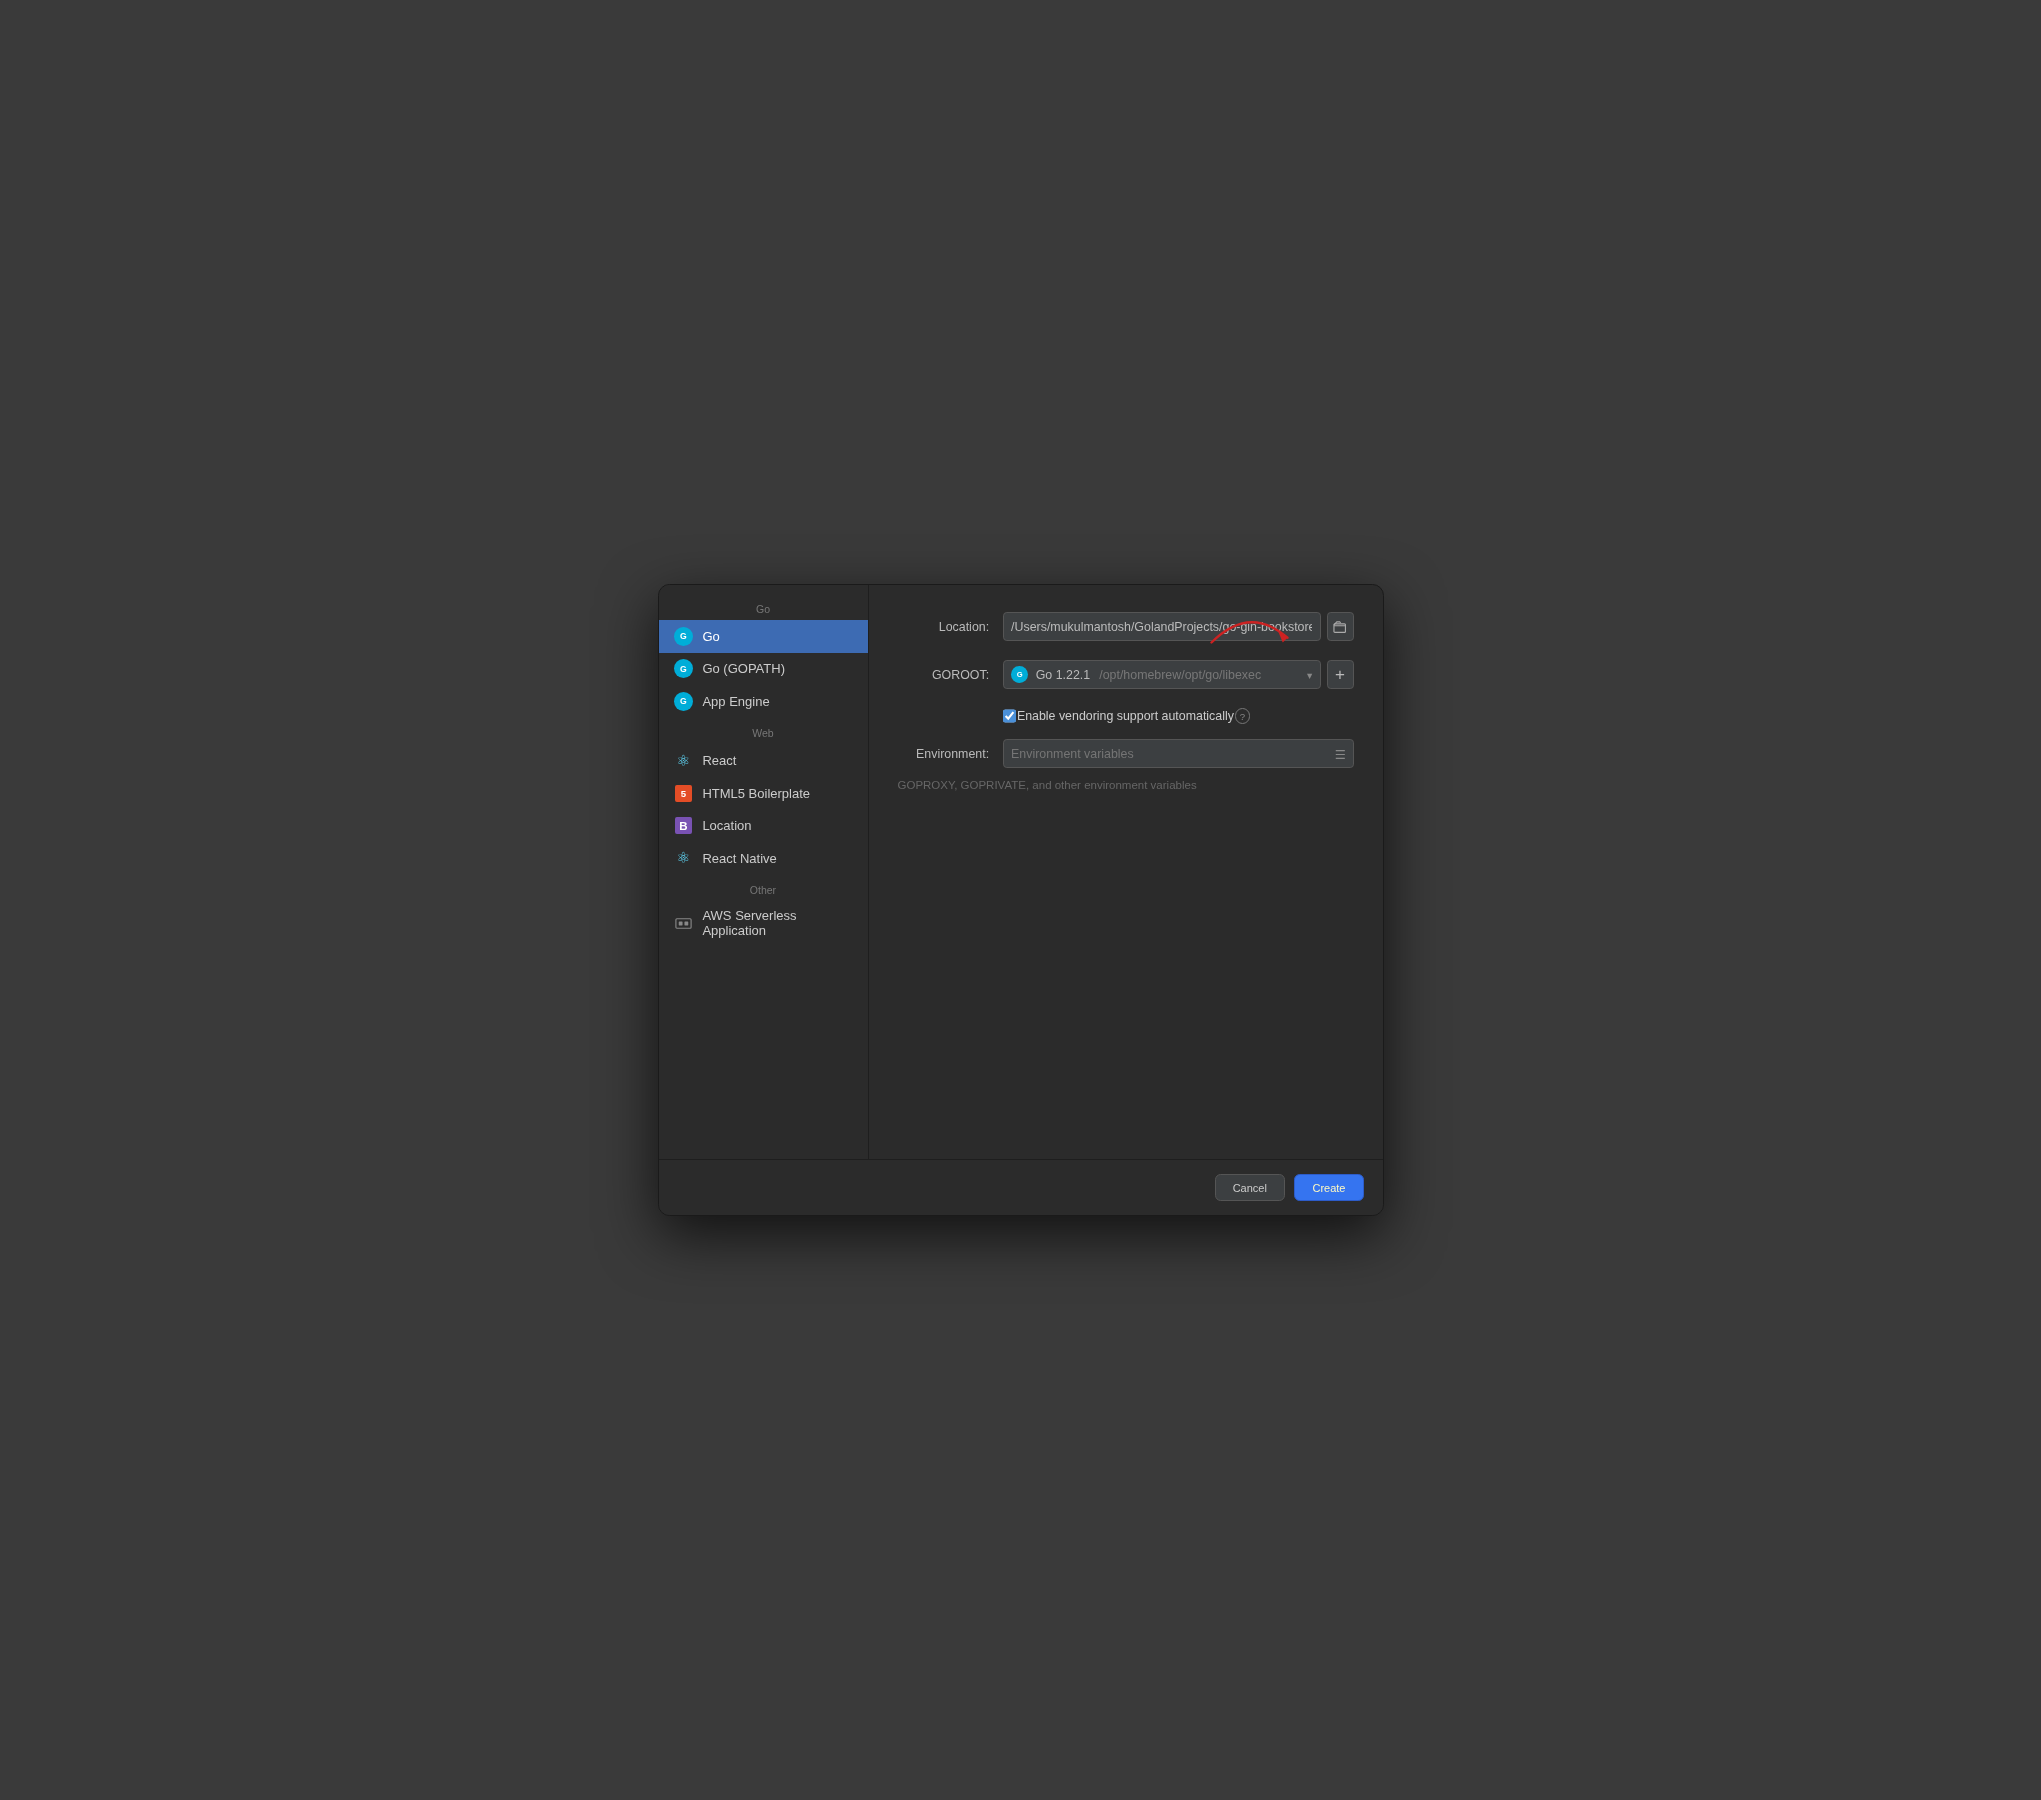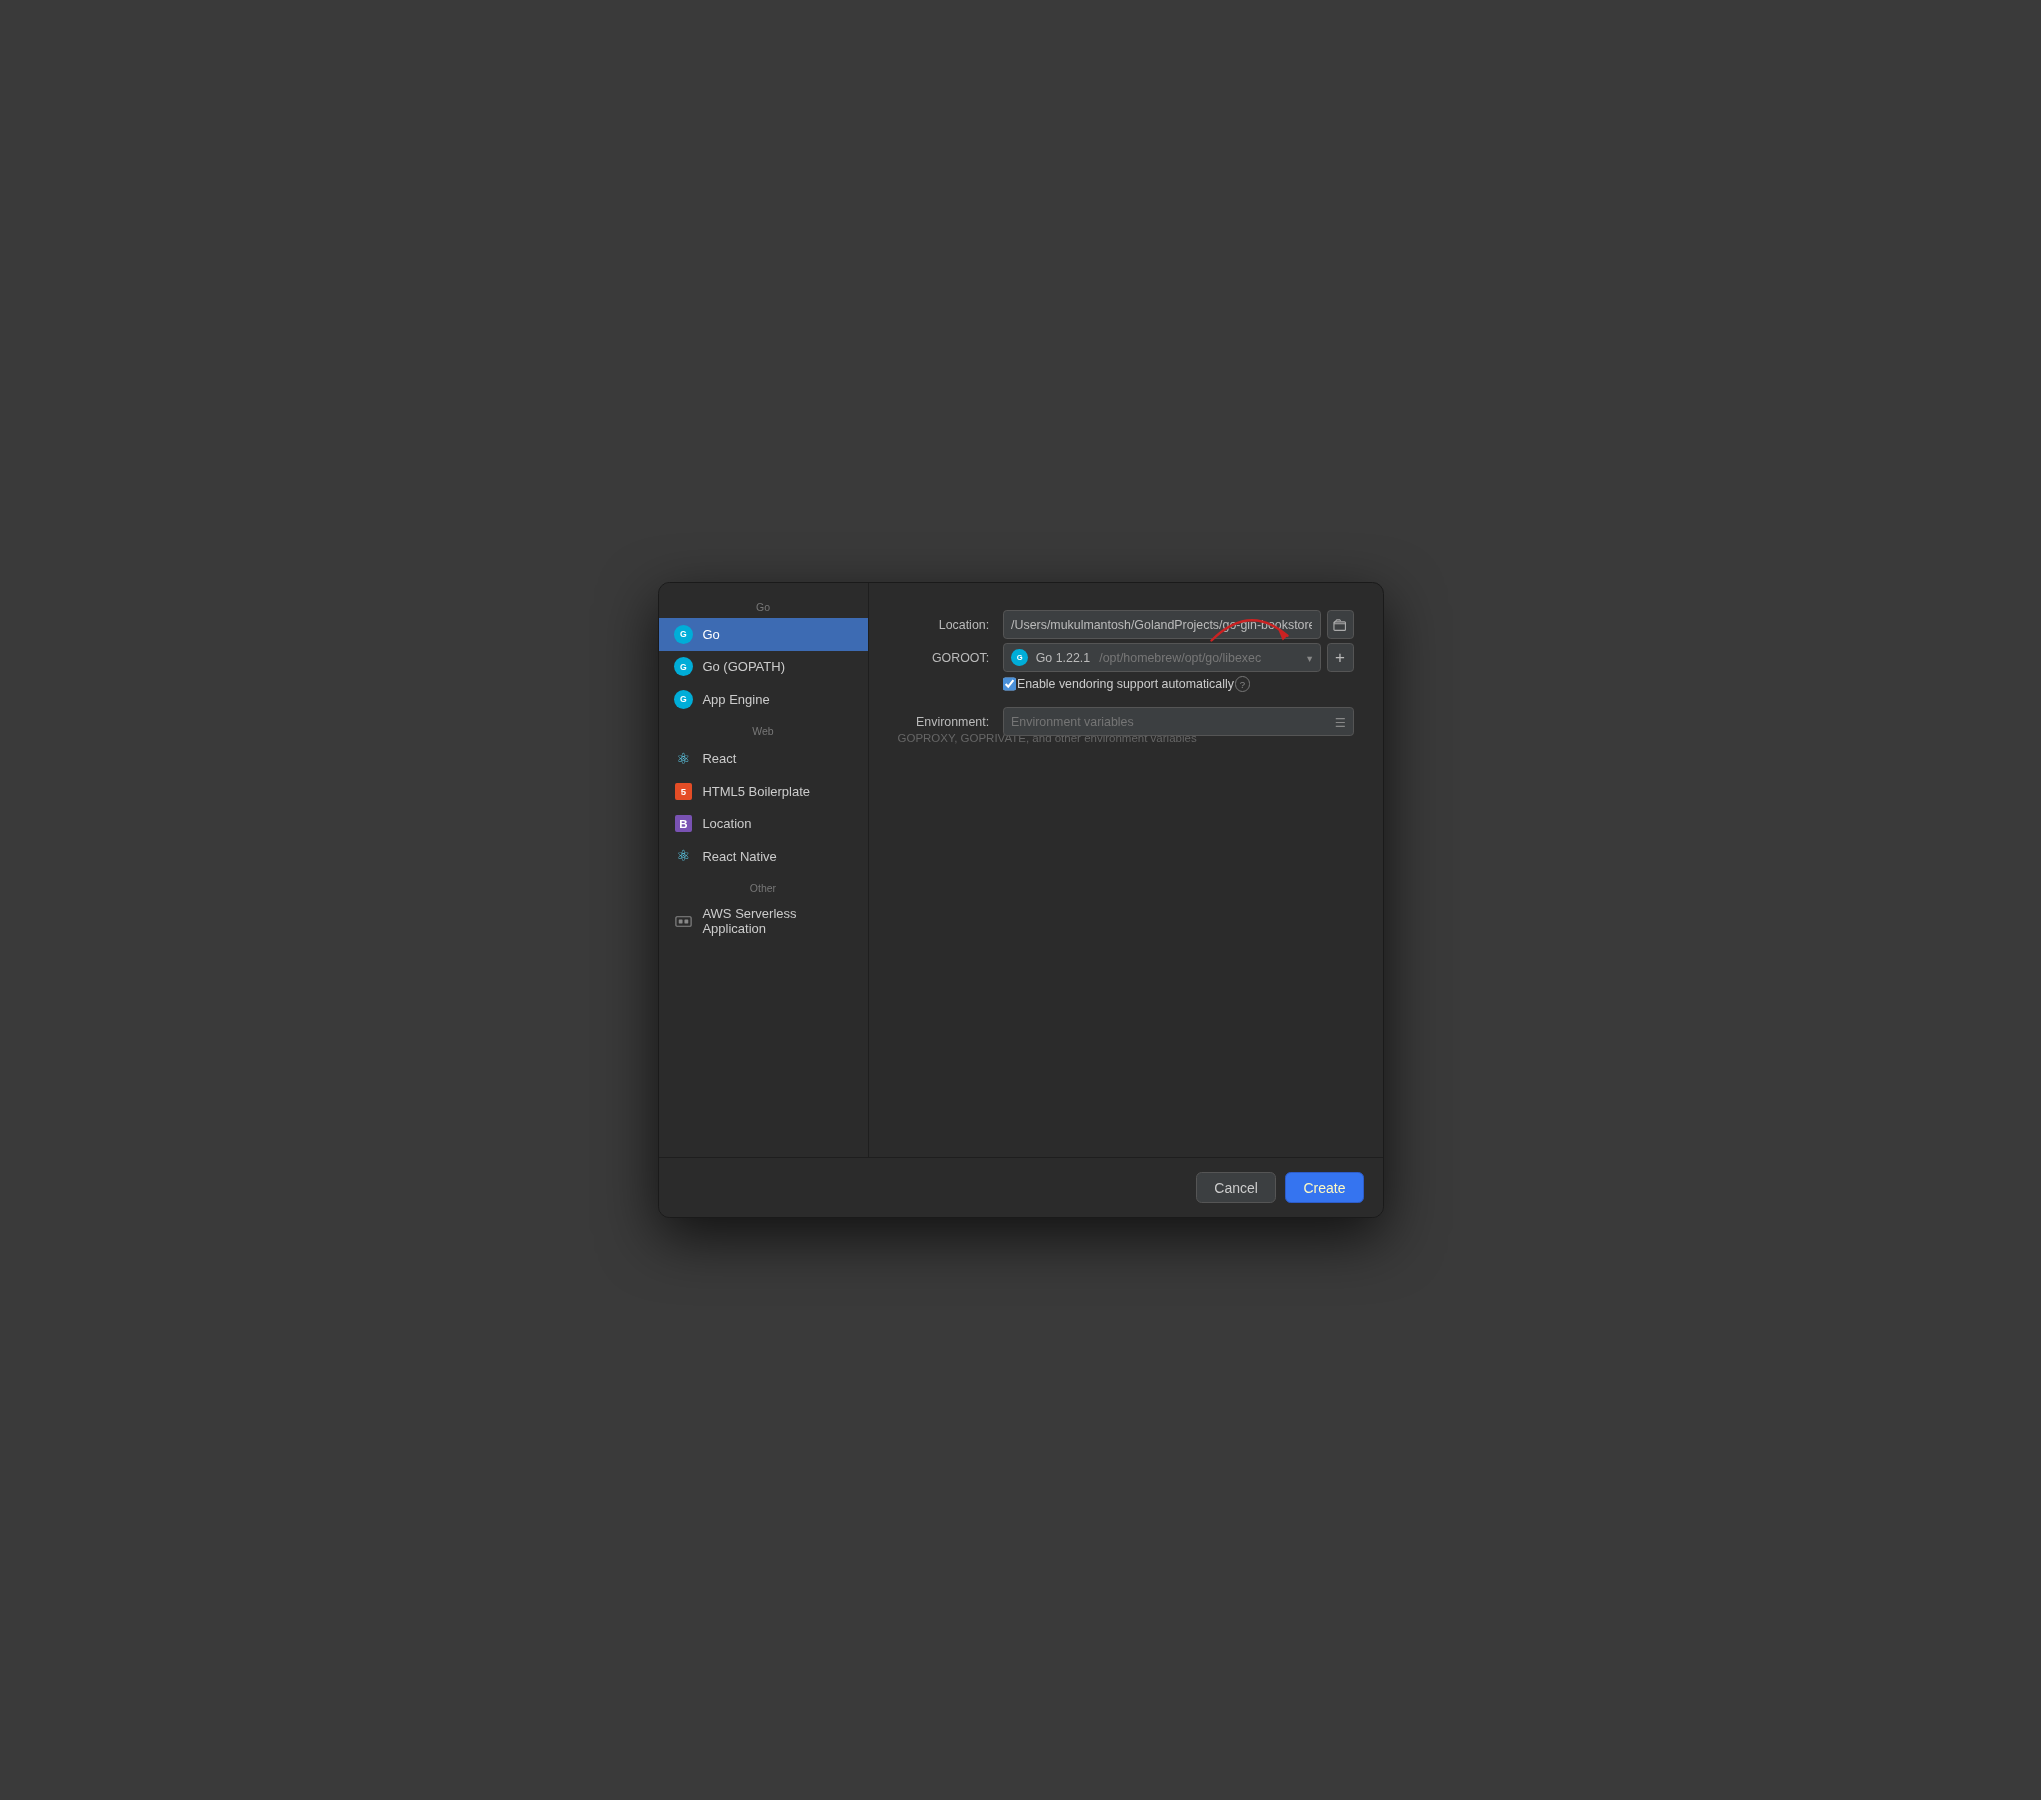--- a/index.html
+++ b/index.html
@@ -159,21 +159,21 @@
       top: 9.6px;
       right: 76px;
       width: 115px;
       height: 57px;
       pointer-events: none;
     }
 
     .form-row {
       display: flex;
       align-items: center;
-      margin-bottom: 4px;
+      margin-bottom: 19px;
     }
 
     .form-label {
       color: #bbbbbb;
       font-size: 12.4px;
       width: 105px;
       text-align: right;
       padding-right: 13.4px;
       flex-shrink: 0;
     }
@@ -339,21 +339,21 @@
       padding: 13.4px 19px;
       display: flex;
       justify-content: flex-end;
       gap: 9.6px;
       background: #2b2b2b;
     }
 
     .btn {
       padding: 6.7px 17px;
       border-radius: 5.7px;
-      font-size: 14px;
+      font-size: 11px;
       cursor: pointer;
       border: 1px solid transparent;
     }
 
     .btn-cancel {
       background: #3c3f41;
       border-color: #555;
       color: #cccccc;
     }
 

